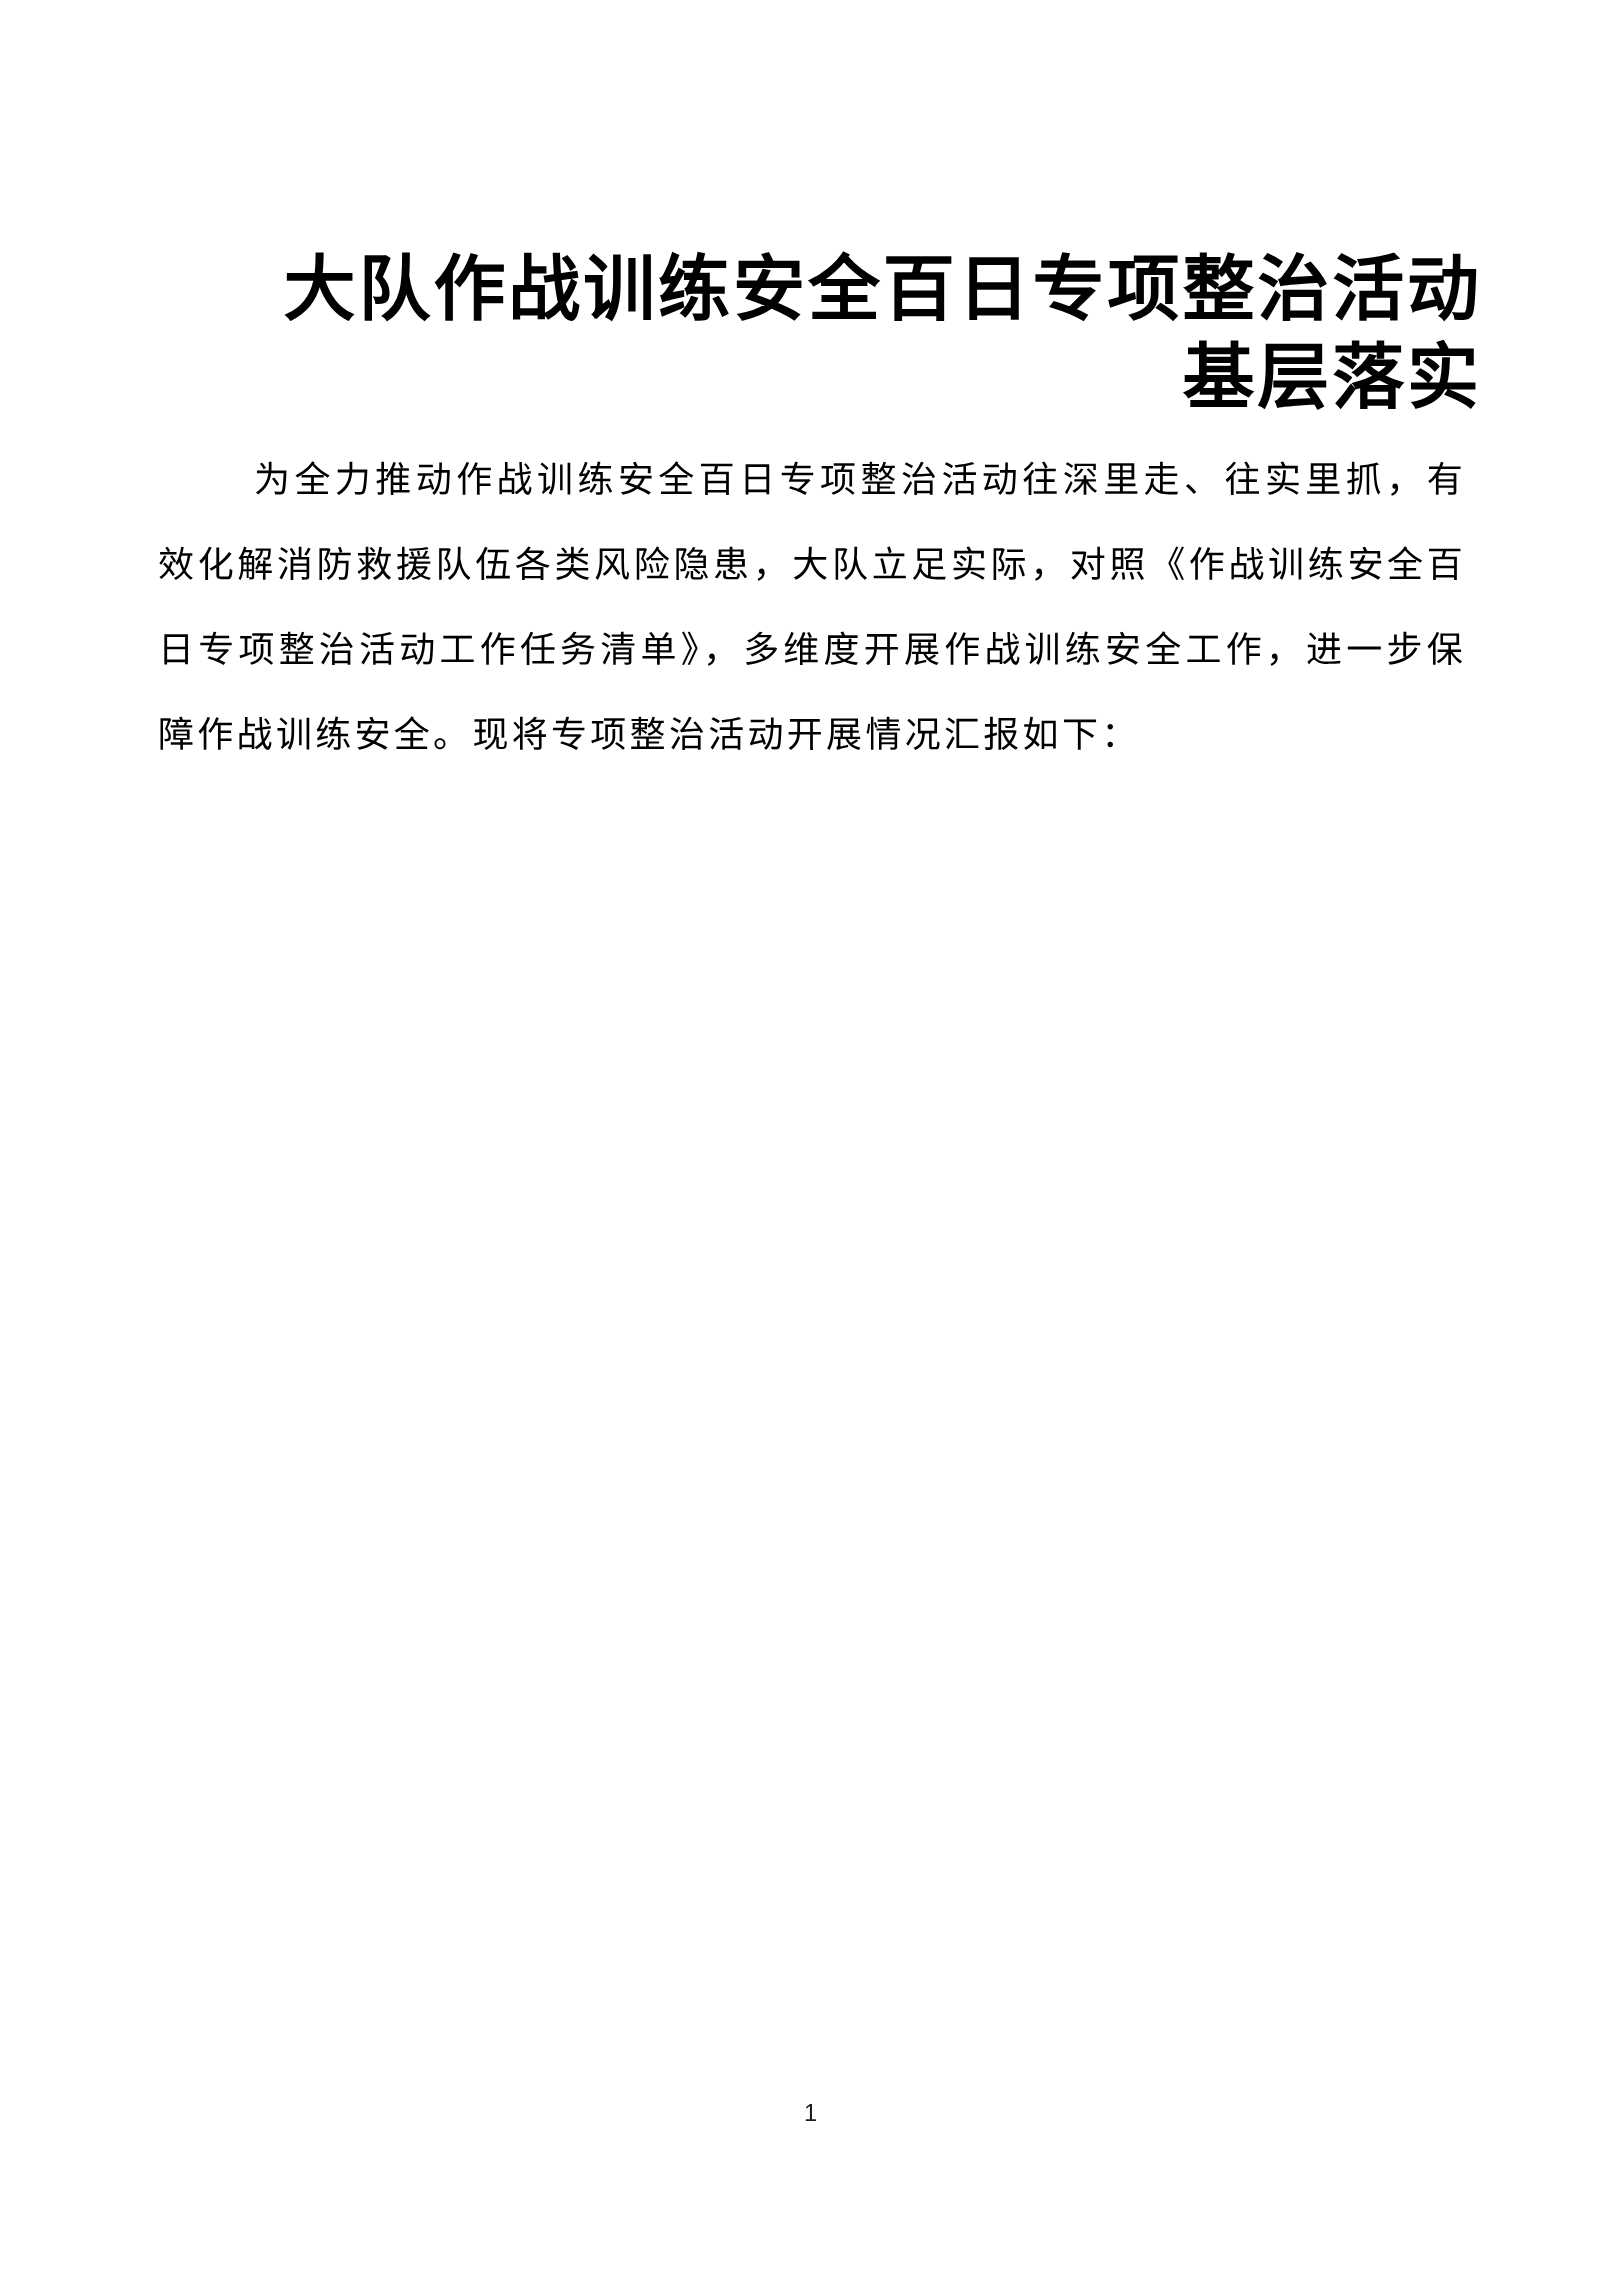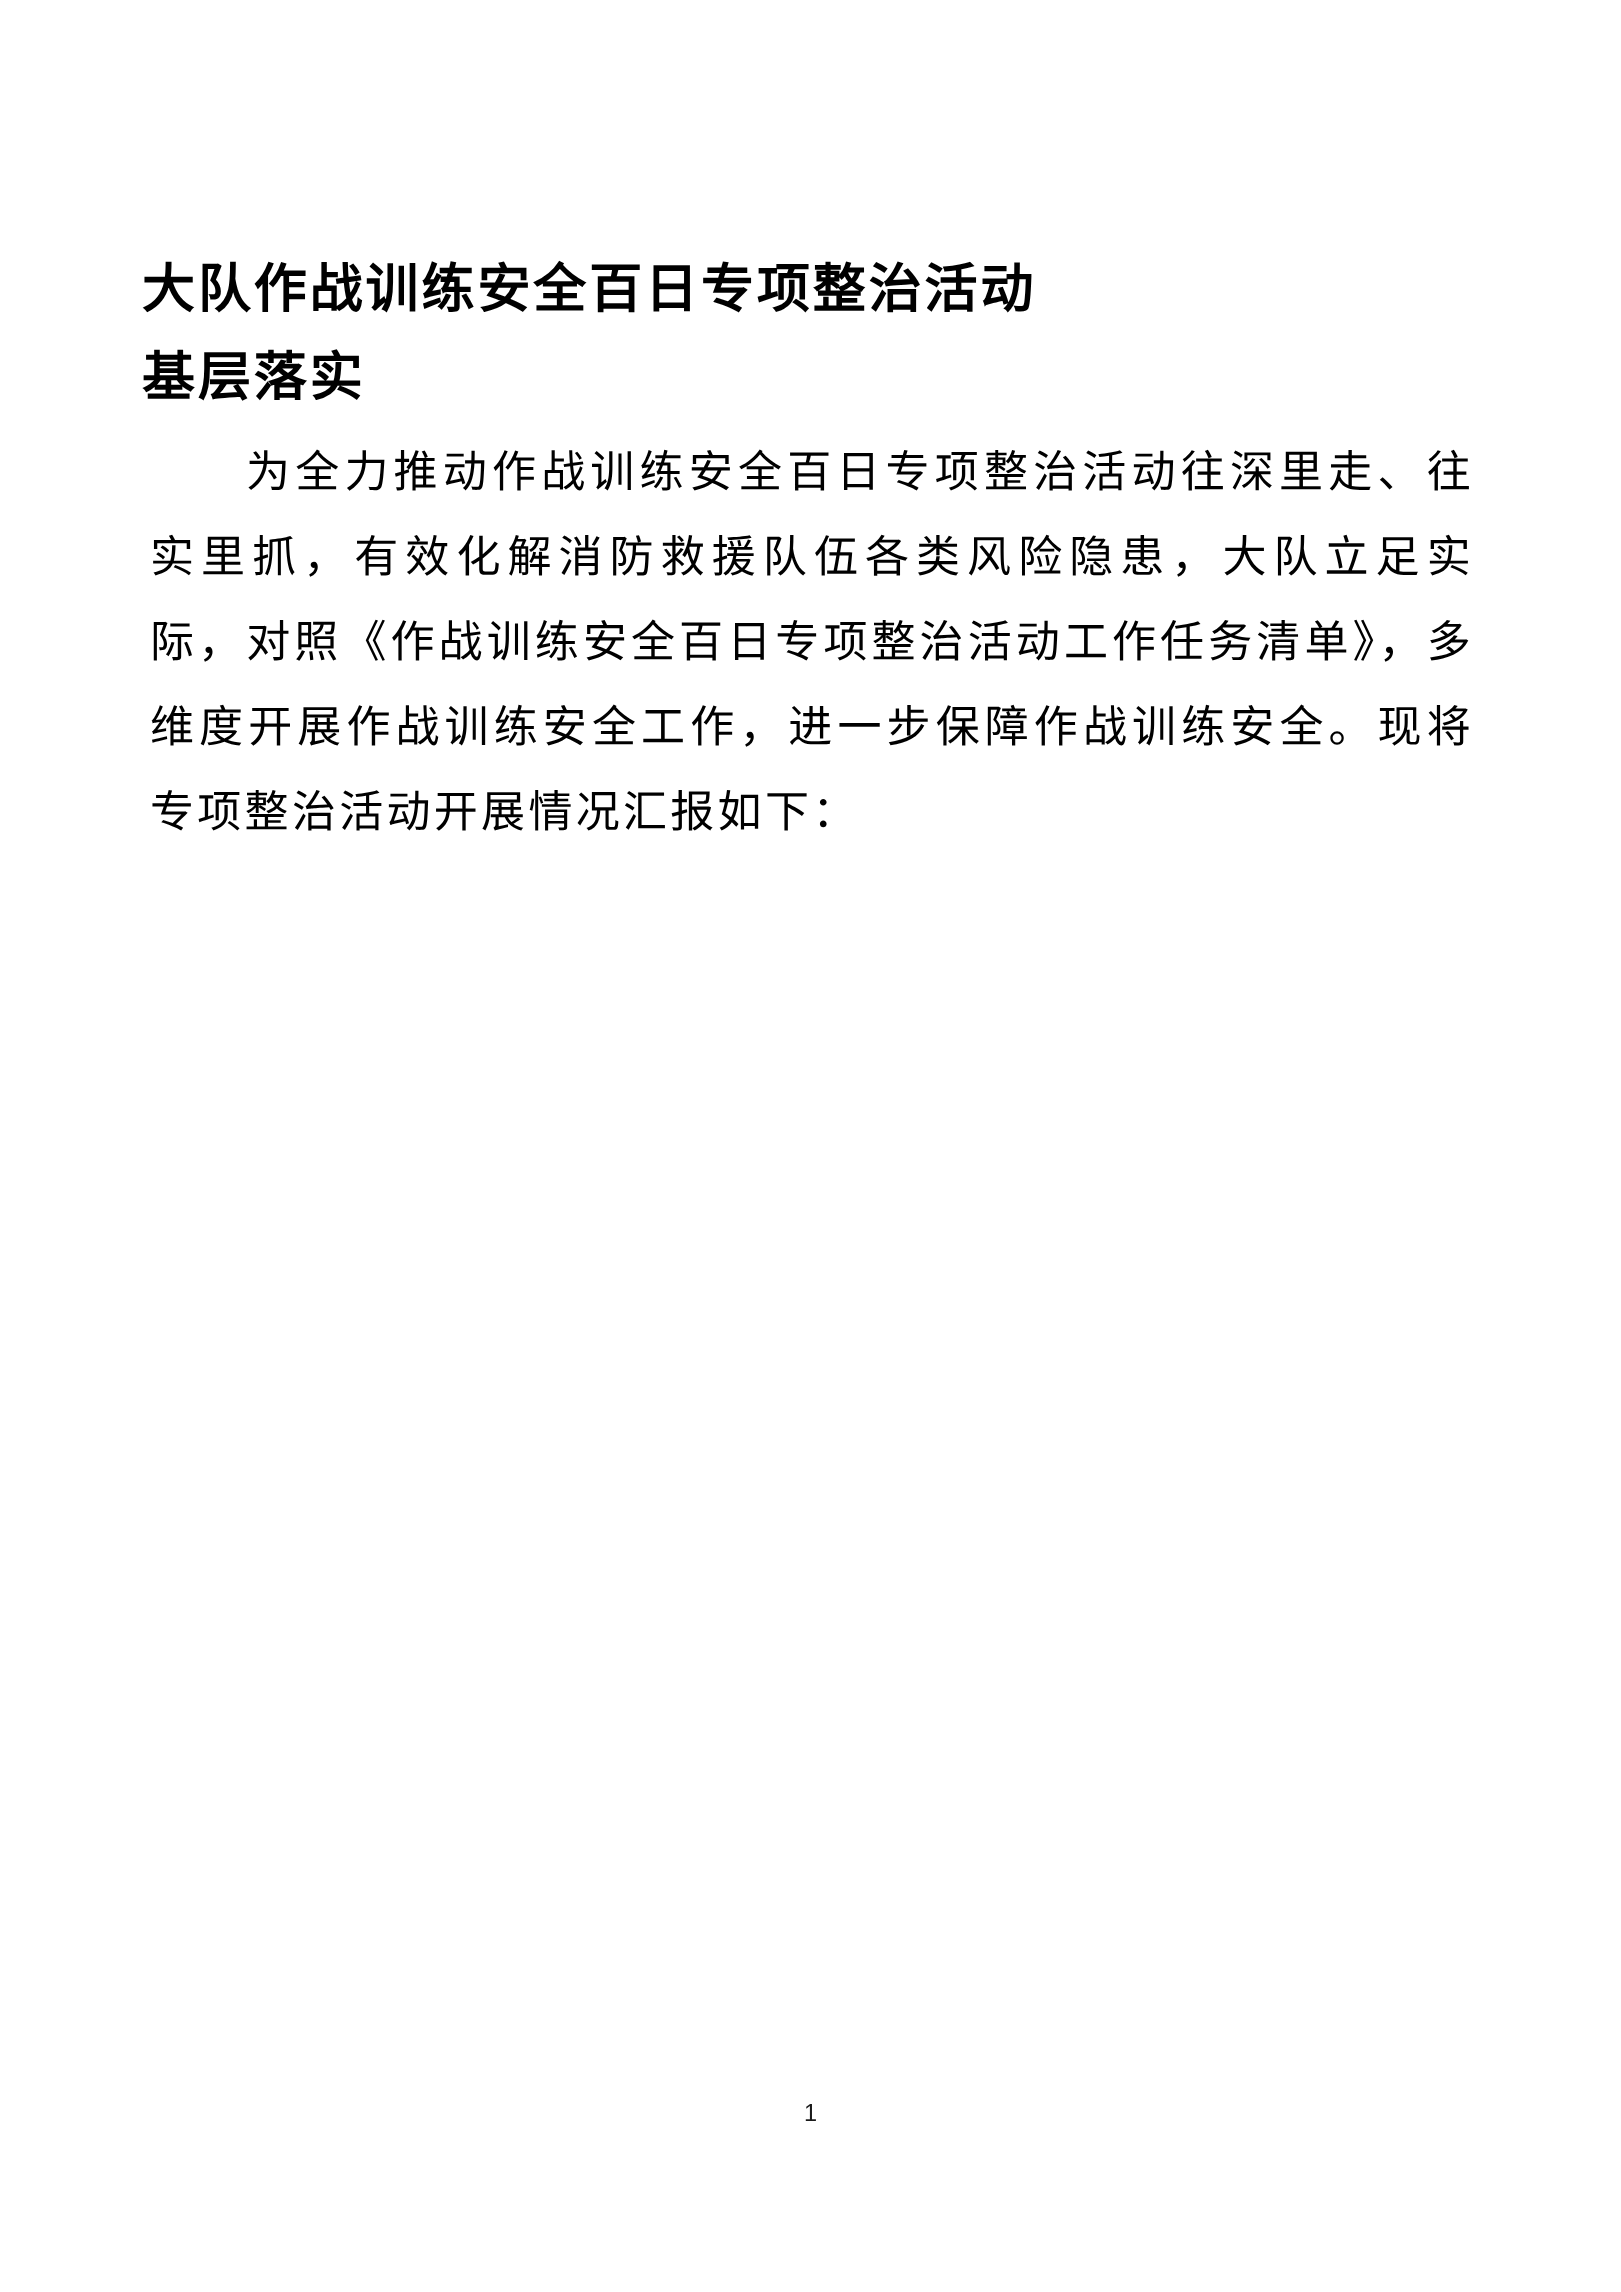--- a/index.html
+++ b/index.html
@@ -12,30 +12,30 @@
     position: relative;
     overflow: hidden;
   }
   .page {
     box-sizing: border-box;
     width: 1621px;
     padding: 245px 139px 0 142px;
   }
   .doc-title {
     margin: 0;
-    font-size: 53px;
+    font-size: 72px;
     line-height: 88px;
     font-weight: 700;
     letter-spacing: 2.9px;
-    text-align: left;
+    text-align: right;
   }
   .title-line { display: block; }
   .para {
-    margin: 8px;
-    font-size: 44px;
+    margin: 16px;
+    font-size: 36px;
     line-height: 85px;
     letter-spacing: 3.3px;
     text-align: justify;
     text-indent: 96px;
     font-weight: 400;
     word-break: normal;
   }
   .section-heading {
     font-weight: 700;
   }

